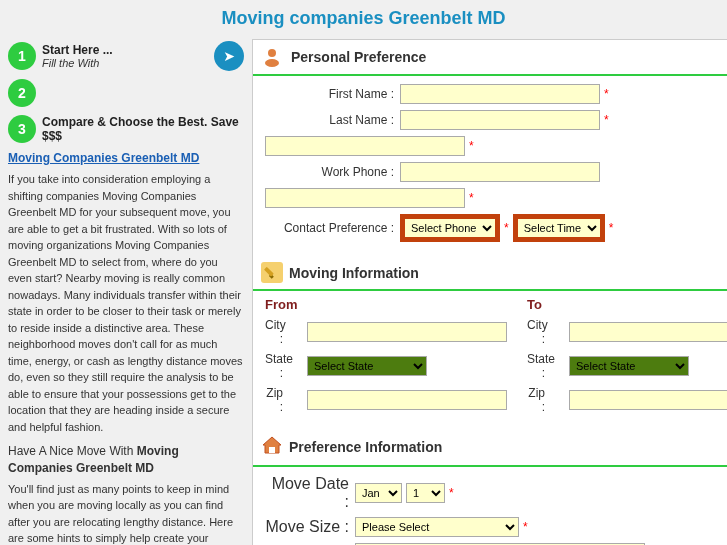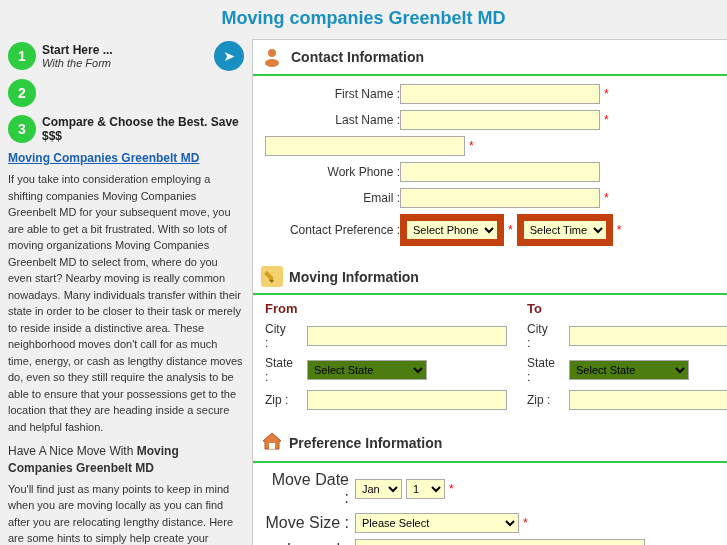--- a/index.html
+++ b/index.html
@@ -145,38 +145,39 @@
       align-items: center;
       margin-bottom: 6px;
     }
 
     .form-label {
       text-align: right;
       width: 135px;
       min-width: 135px;
       font-size: 12px;
       color: #333;
+      padding-right: 6px;
     }
 
     .required-star {
       color: red;
       margin-left: 4px;
     }
 
     input[type="text"] {
       background: #ffffcc;
       border: 1px solid #aaa;
       padding: 2px 4px;
       font-size: 12px;
       width: 200px;
     }
 
     select {
       background: #ffffcc;
-      border: 7px solid #c2410c;
+      border: 5px solid #c2410c;
       padding: 2px 2px;
       font-size: 11px;
     }
 
     .contact-pref-row {
       display: flex;
       align-items: center;
     }
 
     
@@ -200,22 +201,22 @@
     .mv-row {
       display: flex;
       align-items: center;
       margin-bottom: 6px;
     }
 
     .mv-label {
       width: 42px;
       font-size: 12px;
       color: #333;
-      text-align: left;
-      padding-right: 16px;
+      text-align: right;
+      padding-right: 24px;
     }
 
     .mv-input {
       background: #ffffcc;
       border: 1px solid #aaa;
       padding: 2px 4px;
       font-size: 12px;
       width: 100px;
     }
 
@@ -286,21 +287,21 @@
 <div class="page-title">Moving companies Greenbelt MD</div>
 
 <div class="main-layout">
 
   <div class="sidebar">
 
     <div class="step-item">
       <div class="step-circle">1</div>
       <div class="step-text">
         <div class="line1">Start Here ...</div>
-        <div class="line2">With the Form</div>
+        <div class="line2">Fill the With</div>
       </div>
       <div class="step-arrow"></div>
     </div>
 
     <div class="step-item">
       <div class="step-circle">2</div>
     </div>
 
     <div class="step-item">
       <div class="step-circle">3</div>
@@ -320,21 +321,21 @@
     <p class="sidebar-text">You'll find just as many points to keep in mind when you are moving locally as you can find after you are relocating lengthy distance. Here are some hints to simply help create your nearby move as simple as possible.</p>
   </div>
 
   <div class="form-panel">
 
     <div class="section-header">
       <svg class="section-icon" viewBox="0 0 22 22">
         <circle cx="11" cy="7" r="4" fill="#e08040"></circle>
         <ellipse cx="11" cy="17" rx="7" ry="4" fill="#e08040"></ellipse>
       </svg>
-      <span class="section-title">Contact Information</span>
+      <span class="section-title">Personal Preference</span>
     </div>
 
     <div class="section-body">
 
       <div class="form-row">
         <span class="form-label">First Name :</span>
         <input type="text" style="">
         <span class="required-star">*</span>
       </div>
 
@@ -348,21 +349,20 @@
         <input type="text" style="">
         <span class="required-star">*</span>
       </div>
 
       <div class="form-row">
         <span class="form-label">Work Phone :</span>
         <input type="text" style="">
       </div>
 
       <div class="form-row">
-        <span class="form-label">Email :</span>
         <input type="text" style="">
         <span class="required-star">*</span>
       </div>
 
       <div class="form-row">
         <span class="form-label">Contact Preference :</span>
         <div class="contact-pref-row">
           <select>
             <option>Select Phone</option>
             <option>Cell Phone</option>

